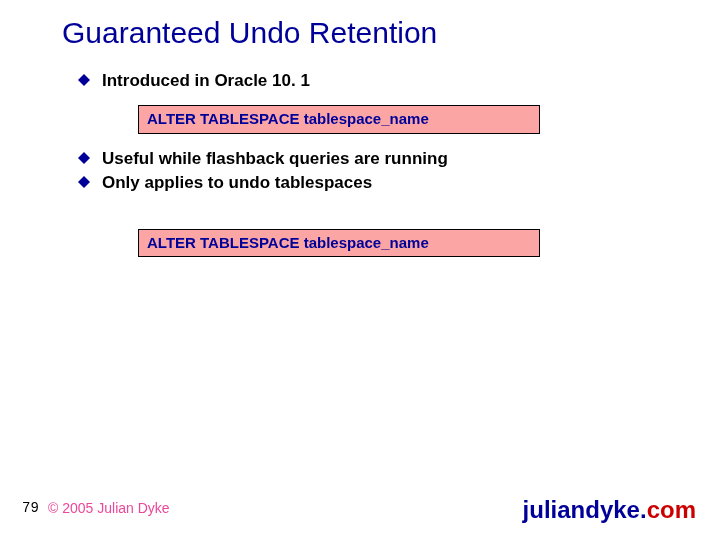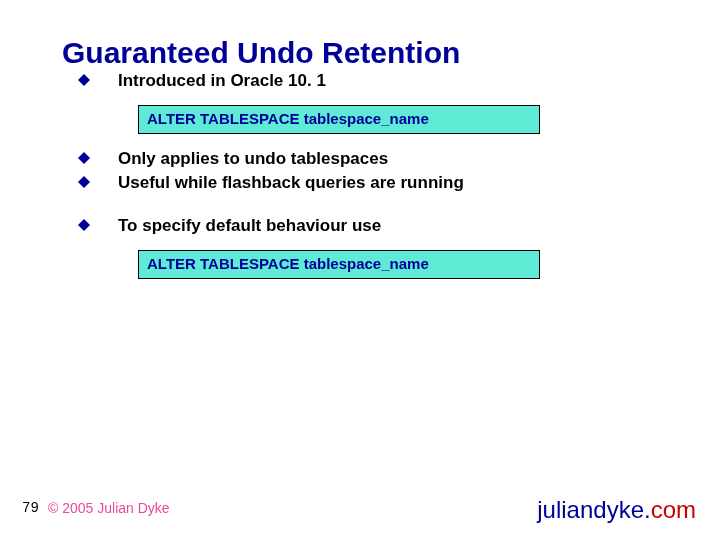--- a/index.html
+++ b/index.html
@@ -1,28 +1,28 @@
 <!DOCTYPE html>
 <html><head>
 <meta charset="utf-8">
 <style>
   * { margin: 0; padding: 0; box-sizing: border-box; }
   html, body { width: 720px; height: 540px; background: #fff; font-family: Arial, Helvetica, sans-serif; }
   .slide { position: relative; width: 720px; height: 540px; }
-  .title { position: absolute; top: 36px; left: 62px; font-size: 30px; font-weight: bold; color: #000099; text-align: right; }
+  .title { position: absolute; top: 16px; left: 62px; font-size: 30px; font-weight: normal; color: #000099; text-align: right; }
   .content { position: absolute; top: 70px; left: 78px; right: 40px; }
-  .bullet-row { display: flex; align-items: flex-start; margin-bottom: 3px; gap: 16px; }
+  .bullet-row { display: flex; align-items: flex-start; margin-bottom: 3px; }
   .bullet-icon { flex: 0 0 auto; margin-top: 4px; margin-right: 12px; }
   .bullet-icon svg { display: block; }
   .bullet-text { font-size: 17px; font-weight: bold; color: #000; line-height: 1.25; }
-  .codebox { margin: 14px 0 14px 60px; width: 402px; border: 1px solid #000; background: #5eead4; padding: 4px 8px; font-size: 15px; font-weight: bold; color: #000099; line-height: 1.25; }
+  .codebox { margin: 14px 0 14px 60px; width: 402px; border: 1px solid #000; background: #fca5a5; padding: 4px 8px; font-size: 15px; font-weight: bold; color: #000099; line-height: 1.25; }
   .gap-md { height: 18px; }
   .footer-num { position: absolute; left: 22px; bottom: 24px; font-size: 14px; color: #000; font-family: Liberation Mono, monospace; }
   .footer-copy { position: absolute; left: 48px; bottom: 24px; font-size: 14px; color: #ec4899; }
-  .footer-site { position: absolute; right: 24px; bottom: 16px; font-size: 24px; font-weight: normal; }
+  .footer-site { position: absolute; right: 24px; bottom: 16px; font-size: 24px; font-weight: bold; }
   .footer-site .a { color: #000099; }
   .footer-site .b { color: #cc0000; }
 </style>
 </head>
 <body>
 
 <div class="slide">
 
   <div class="title">Guaranteed Undo Retention</div>
 
@@ -41,42 +41,34 @@
     <div class="codebox">
       <div>ALTER TABLESPACE tablespace_name</div>
     </div>
 
     <div class="bullet-row">
       <span class="bullet-icon">
         <svg width="12" height="12" viewBox="0 0 12 12">
             <polygon points="6,0 12,6 6,12 0,6" fill="#000099"></polygon>
           </svg>
       </span>
-      <span class="bullet-text">Only applies to undo tablespaces</span>
+      <span class="bullet-text">Useful while flashback queries are running</span>
     </div>
 
     <div class="bullet-row">
       <span class="bullet-icon">
         <svg width="12" height="12" viewBox="0 0 12 12">
             <polygon points="6,0 12,6 6,12 0,6" fill="#000099"></polygon>
           </svg>
       </span>
-      <span class="bullet-text">Useful while flashback queries are running</span>
+      <span class="bullet-text">Only applies to undo tablespaces</span>
     </div>
 
     <div class="gap-md"></div>
 
-    <div class="bullet-row">
-      <span class="bullet-icon">
-        <svg width="12" height="12" viewBox="0 0 12 12">
-            <polygon points="6,0 12,6 6,12 0,6" fill="#000099"></polygon>
-          </svg>
-      </span>
-      <span class="bullet-text">To specify default behaviour use</span>
-    </div>
 
     <div class="codebox">
       <div>ALTER TABLESPACE tablespace_name</div>
     </div>
 
   </div>
 
   <div class="footer-num">79</div>
   <div class="footer-copy">© 2005 Julian Dyke</div>
   <div class="footer-site">

